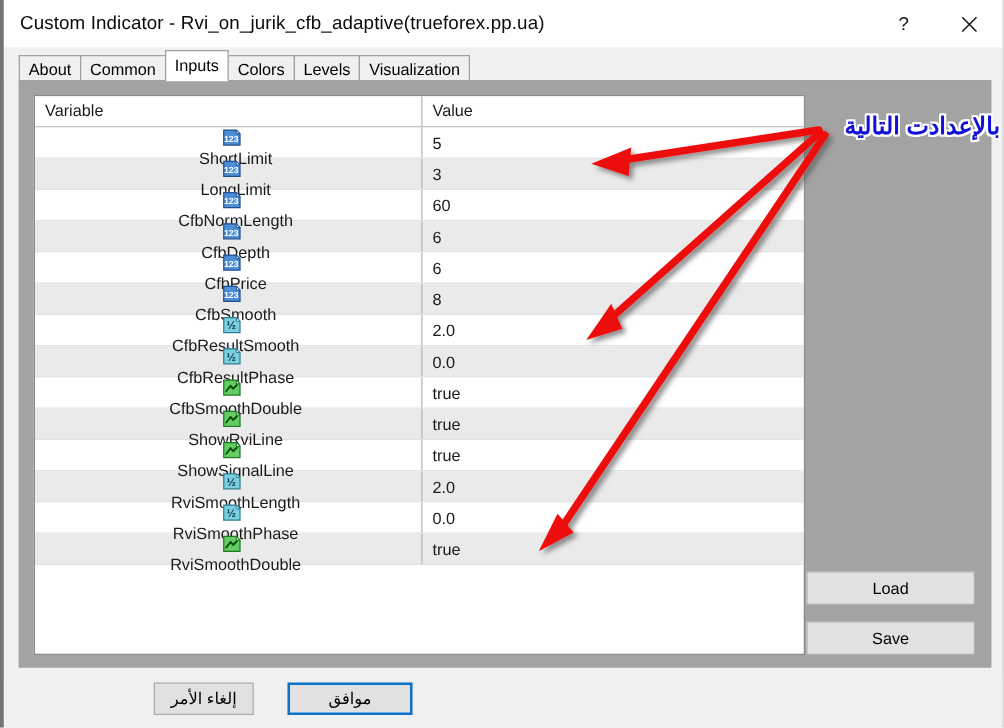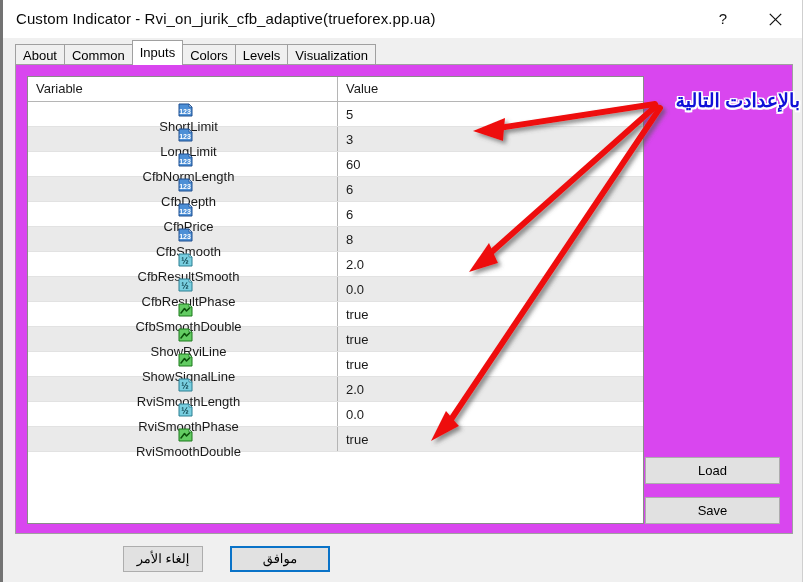--- a/index.html
+++ b/index.html
@@ -102,21 +102,21 @@
     border-color: #a0a0a0;
   }
 
   
   #content-panel {
     position: absolute;
     left: 12px;
     top: 64px;
     width: 778px;
     height: 470px;
-    background: #d946ef;
+    background: #a3a3a3;
     border: 1px solid #a0a0a0;
     box-sizing: border-box;
   }
 
   
   #params-table {
     position: absolute;
     left: 11px;
     top: 11px;
     width: 617px;

